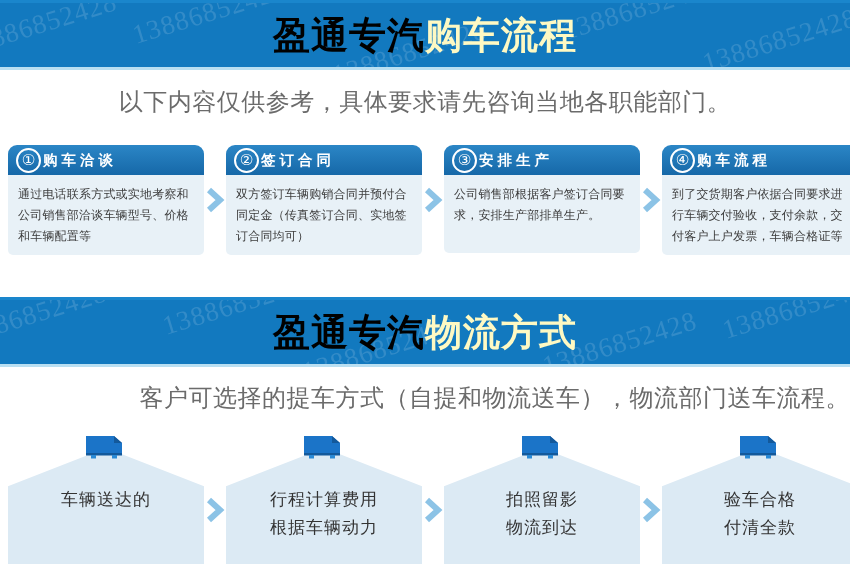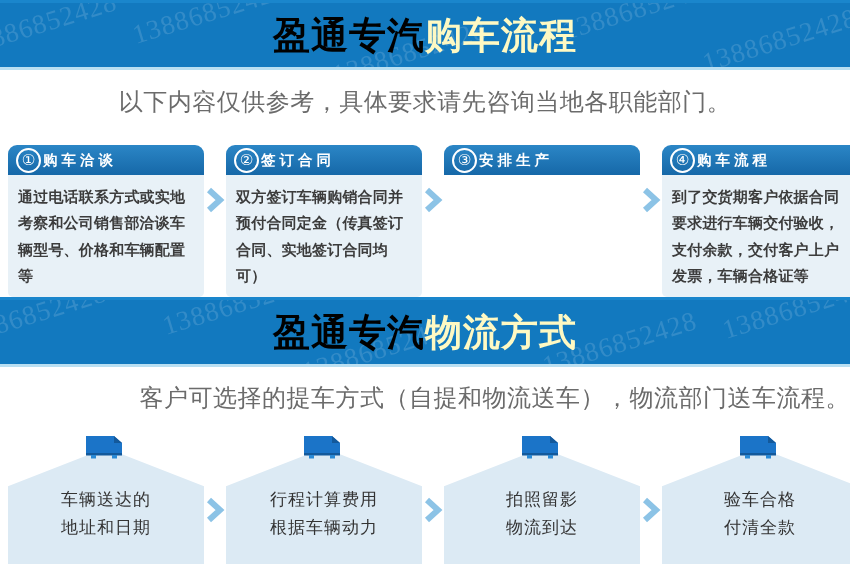--- a/index.html
+++ b/index.html
@@ -137,25 +137,24 @@
   }
   .step-body {
     background: #e8f1f7;
     min-height: 78px;
     padding: 9px 10px 8px 10px;
     box-sizing: border-box;
     border-radius: 0 0 5px 5px;
   }
   .step-body-text {
     color: #3c3c3c;
-    font-size: 15px;
+    font-size: 12px;
     line-height: 1.75;
     letter-spacing: 0.2px;
     word-break: break-all;
-    font-weight: bold;
   }
   .step-arrow {
     flex: 0 0 22px;
     width: 22px;
     height: 110px;
     display: flex;
     align-items: center;
     justify-content: center;
   }
   .chev {
@@ -269,20 +268,23 @@
       <svg class="chev" width="20" height="26" viewBox="0 0 20 26">
         <polyline points="4,3 15,13 4,23" fill="none" stroke="#8cc3e6" stroke-width="6" stroke-linejoin="miter" stroke-linecap="butt"></polyline>
       </svg>
     </div>
 
     <div class="step-card">
       <div class="step-head">
         <div class="step-num">③</div>
         <div class="step-head-label">安排生产</div>
       </div>
+      <div class="step-body">
+        <div class="step-body-text">公司销售部根据客户签订合同要求，安排生产部排单生产。</div>
+      </div>
     </div>
 
     <div class="step-arrow">
       <svg class="chev" width="20" height="26" viewBox="0 0 20 26">
         <polyline points="4,3 15,13 4,23" fill="none" stroke="#8cc3e6" stroke-width="6" stroke-linejoin="miter" stroke-linecap="butt"></polyline>
       </svg>
     </div>
 
     <div class="step-card">
       <div class="step-head">
@@ -317,21 +319,20 @@
       <div class="logi-shape"></div>
       <svg class="logi-truck" width="44" height="26" viewBox="0 0 44 26">
         <path d="M2 2 H30 L38 9 V19 H2 Z" fill="#1b74c8"></path>
         <path d="M30 2 L38 9 H30 Z" fill="#13599b"></path>
         <rect x="2" y="19" width="36" height="2.5" fill="#13599b"></rect>
         <rect x="7" y="21" width="5" height="3.5" fill="#2a8ad6"></rect>
         <rect x="28" y="21" width="5" height="3.5" fill="#2a8ad6"></rect>
       </svg>
       <div class="logi-text">
         <div>车辆送达的</div>
-        <div>地址和日期</div>
       </div>
     </div>
 
     <div class="logi-arrow">
       <svg class="chev" width="20" height="26" viewBox="0 0 20 26">
         <polyline points="4,3 15,13 4,23" fill="none" stroke="#8cc3e6" stroke-width="6" stroke-linejoin="miter" stroke-linecap="butt"></polyline>
       </svg>
     </div>
 
     <div class="logi-card">

